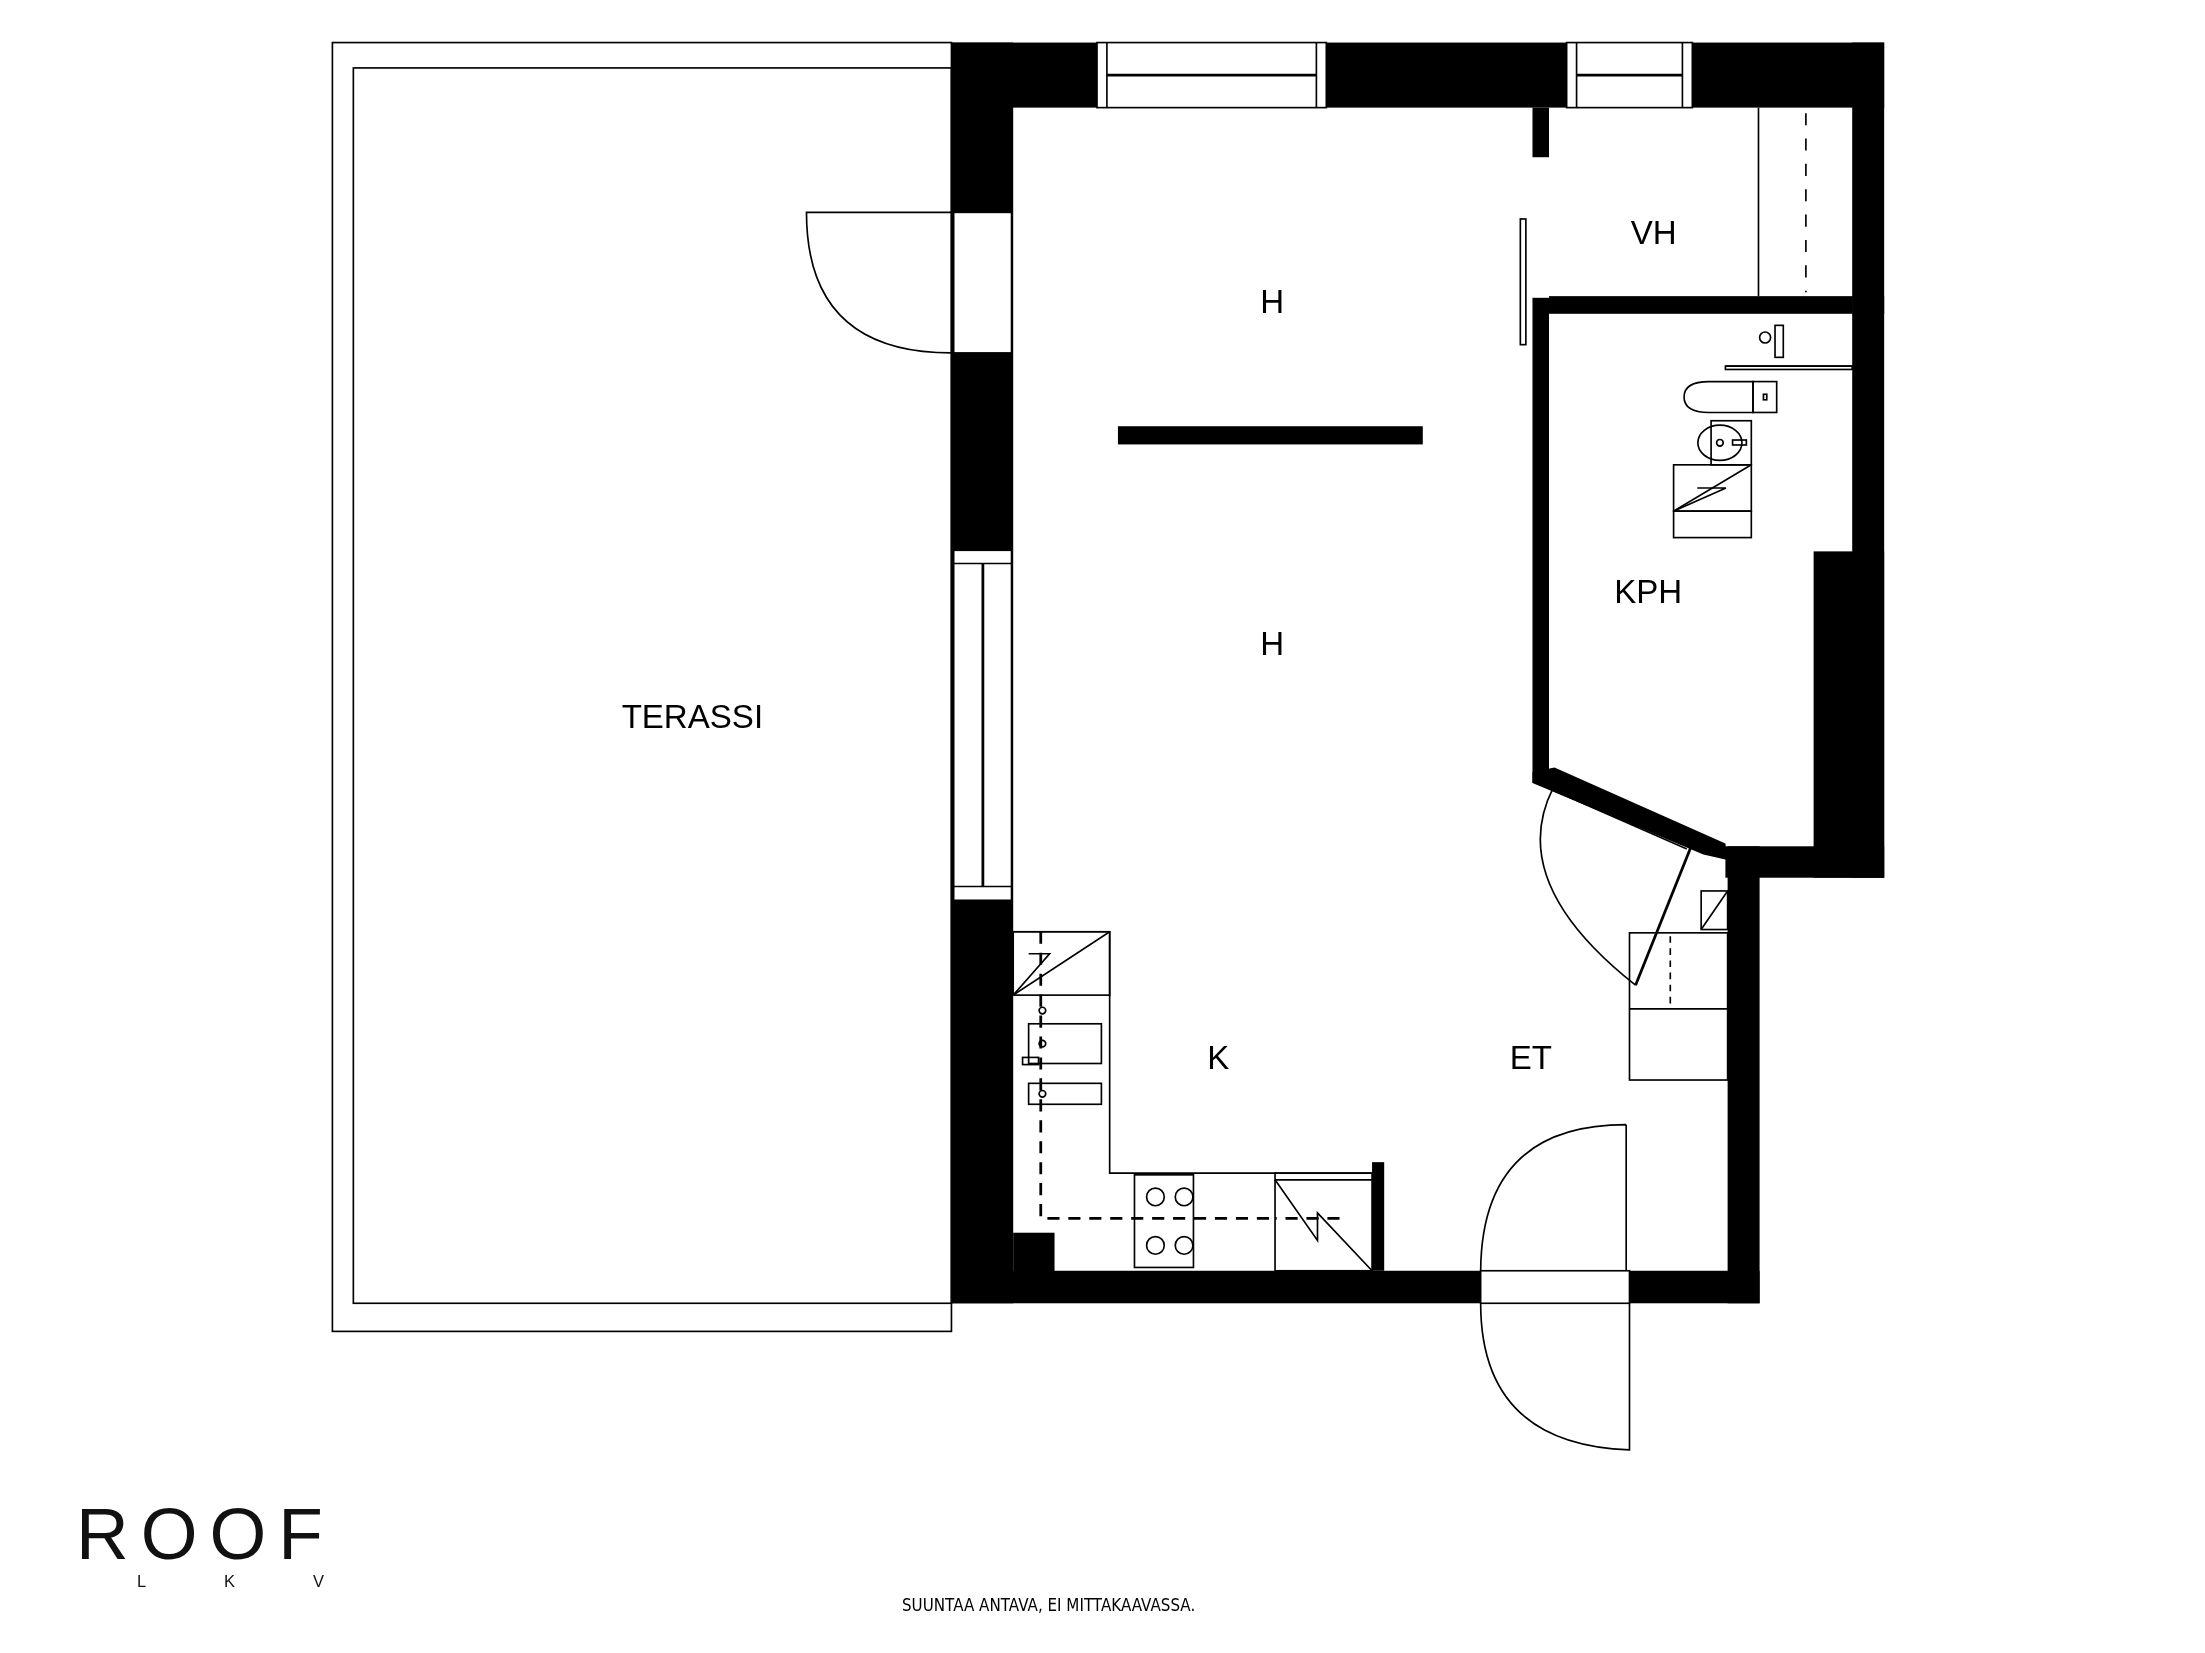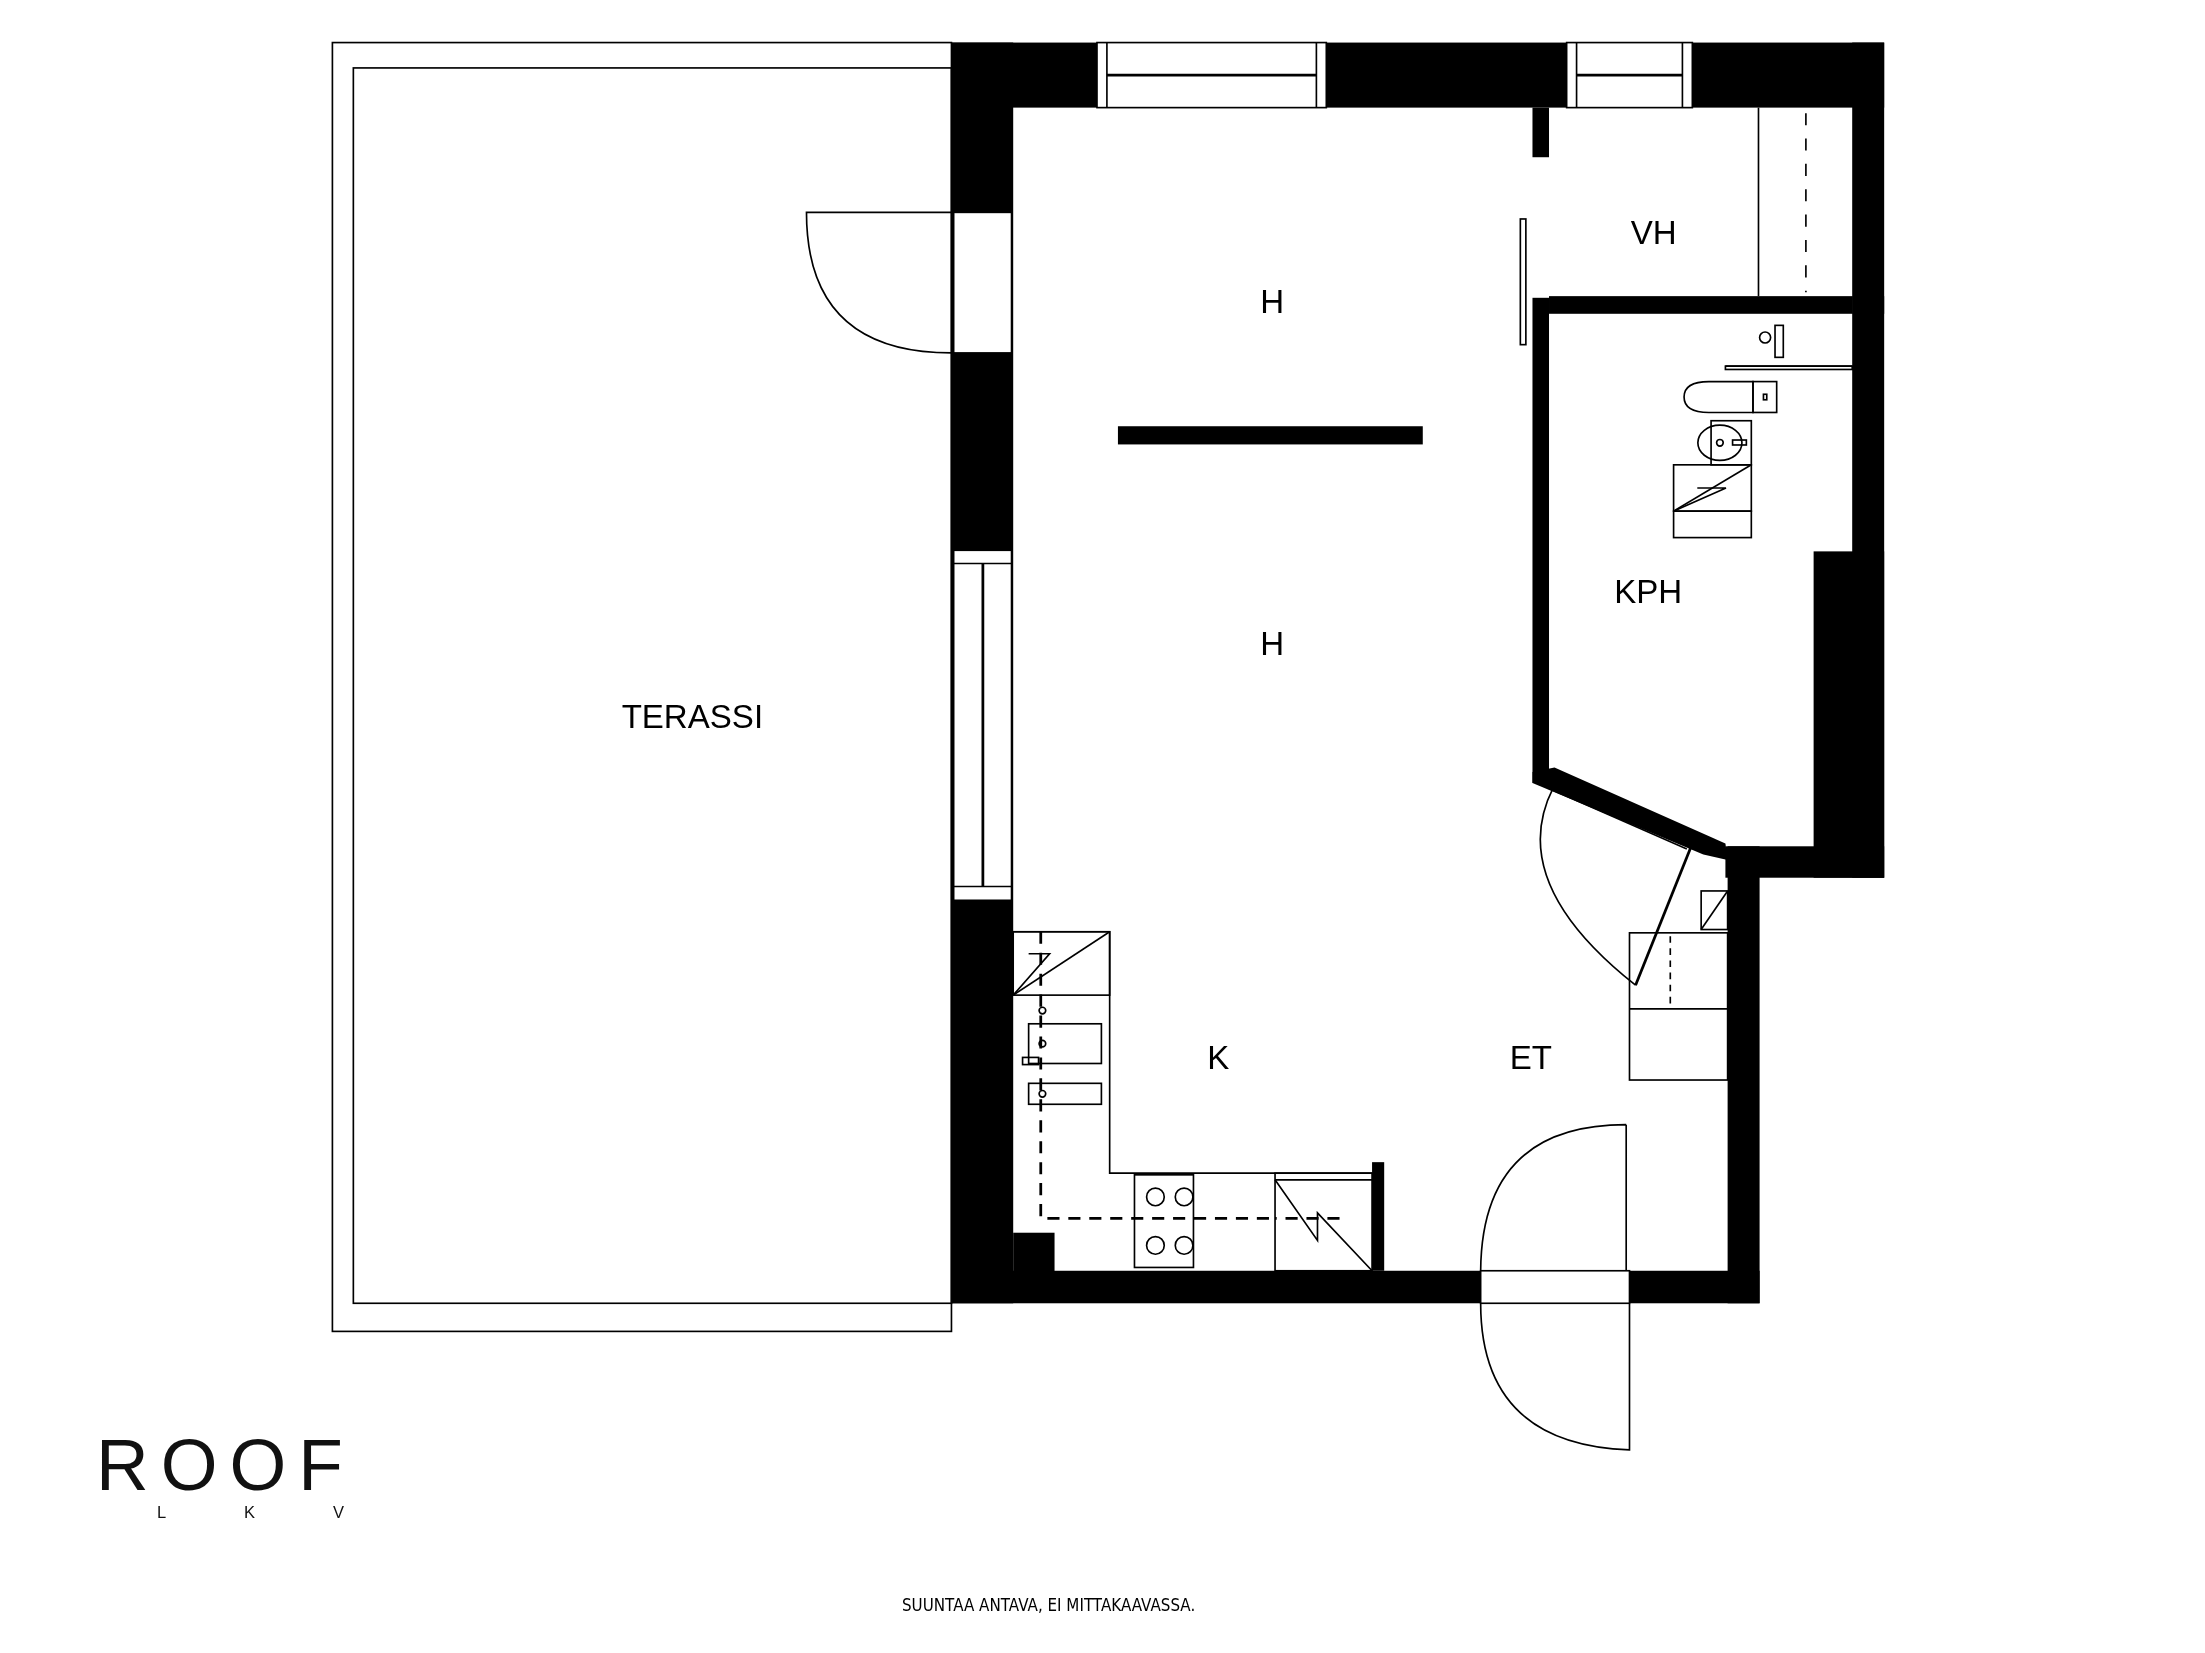--- a/index.html
+++ b/index.html
@@ -4,21 +4,21 @@
 <style>
   html, body { margin: 0; padding: 0; background: #ffffff; }
   body { width: 2205px; height: 1654px; position: relative; overflow: hidden; font-family: "Liberation Sans", sans-serif; }
   svg.plan { position: absolute; left: 0; top: 0; width: 2205px; height: 1654px; }
   .wall { fill: #000000; }
   .line { fill: none; stroke: #000000; stroke-width: 5; }
   .thin { fill: none; stroke: #000000; stroke-width: 3; }
   .dash { fill: none; stroke: #000000; stroke-width: 5; stroke-dasharray: 22 16; }
   .white { fill: #ffffff; }
   .room-label { font-family: "Liberation Sans", sans-serif; font-size: 60px; fill: #000000; text-anchor: middle; dominant-baseline: middle; }
-  .logo { position: absolute; left: 76px; top: 1428px; width: 309px; margin-left: 20px; }
+  .logo { position: absolute; left: 76px; top: 1497px; width: 309px; }
   .logo-main { font-family: "Liberation Sans", sans-serif; font-size: 73px; letter-spacing: 12px; color: #111111; line-height: 1; font-weight: normal; }
   .logo-sub { font-family: "Liberation Sans", sans-serif; font-size: 16.5px; color: #111111; display: flex; justify-content: space-between; width: 187px; margin-left: 61px; margin-top: 2.2px; }
   .disclaimer { position: absolute; left: 902px; top: 1595px; font-family: "DejaVu Sans", sans-serif; font-size: 17.6px; color: #000000; letter-spacing: 0px; transform: scaleX(0.86); transform-origin: left; }
 </style>
 </head>
 <body>
 
 <svg class="plan" viewBox="0 0 4000 3000" xmlns="http://www.w3.org/2000/svg">
 
   <g>

